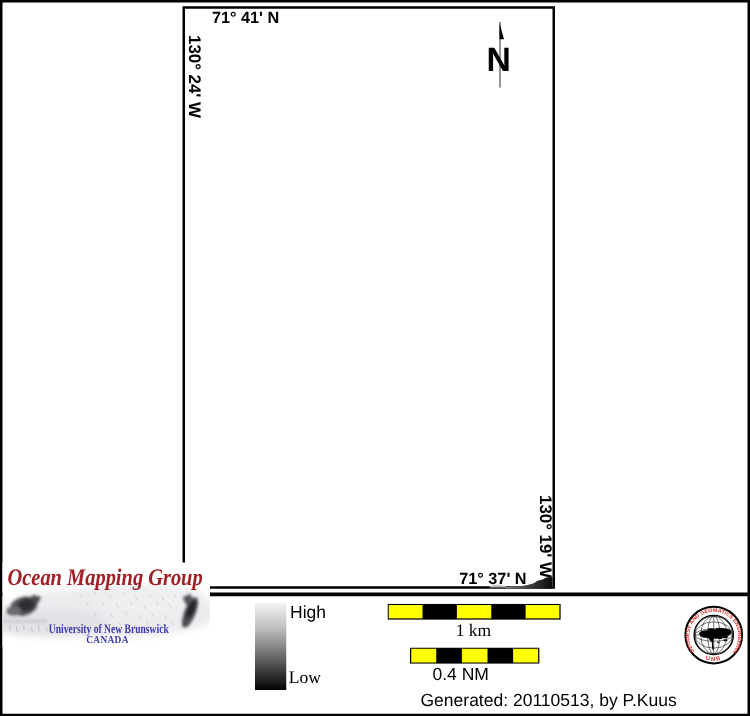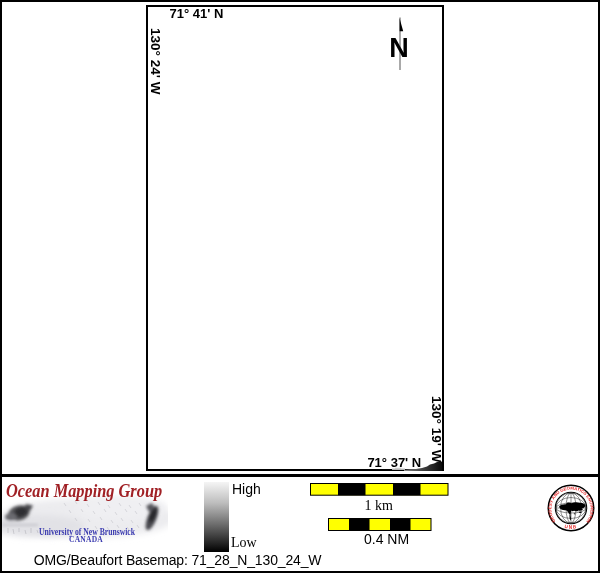--- a/index.html
+++ b/index.html
@@ -40,21 +40,21 @@
         <stop offset="1" stop-color="#0a0a0a"></stop>
       </linearGradient>
     </defs>
     <rect x="4" y="10.6" width="13" height="1.4" fill="#b5b5b5"></rect>
     <rect x="7" y="9.8" width="6" height="1" fill="#c8c8c8"></rect>
     <polygon points="16,12 22,11.2 28,11 34,10 39,8.5 42,6.5 46,5.5 49,4 54,3.5 54,13 16,13" fill="url(#wg)"></polygon>
   </svg>
 
   <div class="abs" style="left:0;top:474px;width:600px;height:3px;background:#000;"></div>
 
-  <div class="abs" style="left:2px;top:478px;width:166px;height:67px;background:#fff;overflow:hidden;">
+  <div class="abs" style="left:2px;top:450px;width:166px;height:67px;background:#fff;overflow:hidden;">
     <svg width="166" height="67" viewBox="0 0 166 67">
       <defs>
         <filter id="b1" x="-80%" y="-80%" width="260%" height="260%">
             <feGaussianBlur stdDeviation="1.4"></feGaussianBlur>
           </filter>
         <filter id="b2" x="-80%" y="-80%" width="260%" height="260%">
             <feGaussianBlur stdDeviation="3"></feGaussianBlur>
           </filter>
       </defs>
 
@@ -140,21 +140,21 @@
   </svg>
 
   <div class="abs" style="left:364.5px;top:498.5px;font-size:14px;line-height:14px;font-family:Liberation Serif, serif;">1 km</div>
 
   <svg class="abs" style="left:327.5px;top:517.5px;" width="104" height="13" viewBox="0 0 104 13">
     <rect x="0.5" y="0.5" width="102.5" height="12" fill="#ffff00" stroke="#000" stroke-width="1"></rect>
     <rect x="21" y="0.5" width="20.5" height="12" fill="#000"></rect>
     <rect x="62" y="0.5" width="20.5" height="12" fill="#000"></rect>
   </svg>
 
-  <div class="abs" style="left:364px;top:532px;font-size:14px;line-height:14px;">0.4 NM</div>
+  <div class="abs" style="left:346px;top:532px;font-size:14px;line-height:14px;">0.4 NM</div>
 
   <svg class="abs" style="left:547px;top:484px;" width="48" height="48" viewBox="0 0 48 48">
     <circle cx="24" cy="24" r="22.7" fill="#fff" stroke="#000" stroke-width="1.6"></circle>
     <circle cx="24" cy="24" r="15.7" fill="#fff" stroke="#000" stroke-width="1.1"></circle>
 
     <g stroke="#222" stroke-width="0.5" fill="none">
       <circle cx="24" cy="24" r="15.1"></circle>
       <ellipse cx="24" cy="24" rx="15.1" ry="5"></ellipse>
       <ellipse cx="24" cy="24" rx="15.1" ry="10.5"></ellipse>
       <ellipse cx="24" cy="24" rx="5" ry="15.1"></ellipse>
@@ -172,16 +172,16 @@
       <path id="bc" d="M 4.2,30 A 20.7,20.7 0 0 0 43.8,30"></path>
     </defs>
     <text font-family="Liberation Sans,sans-serif" font-size="4.1" font-weight="bold" fill="#e62828">
       <textPath href="#tc" startOffset="0" textLength="91" lengthAdjust="spacingAndGlyphs">GEODESY AND GEOMATICS ENGINEERING</textPath>
     </text>
     <text font-family="Liberation Sans,sans-serif" font-size="4.6" font-weight="bold" fill="#e62828" letter-spacing="1.2" text-anchor="middle">
       <textPath href="#bc" startOffset="50%">UNB</textPath>
     </text>
   </svg>
 
-  <div class="abs" style="left:33.7px;top:553px;font-size:14px;line-height:14px;letter-spacing:-0.15px;">OMG/Beaufort Basemap: 71_28_N_130_24_W</div>
 
+  <div class="abs" style="left:336.4px;top:553px;font-size:14px;line-height:14px;">Generated: 20110513, by P.Kuus</div>
 
 </div>
 
 </body></html>

